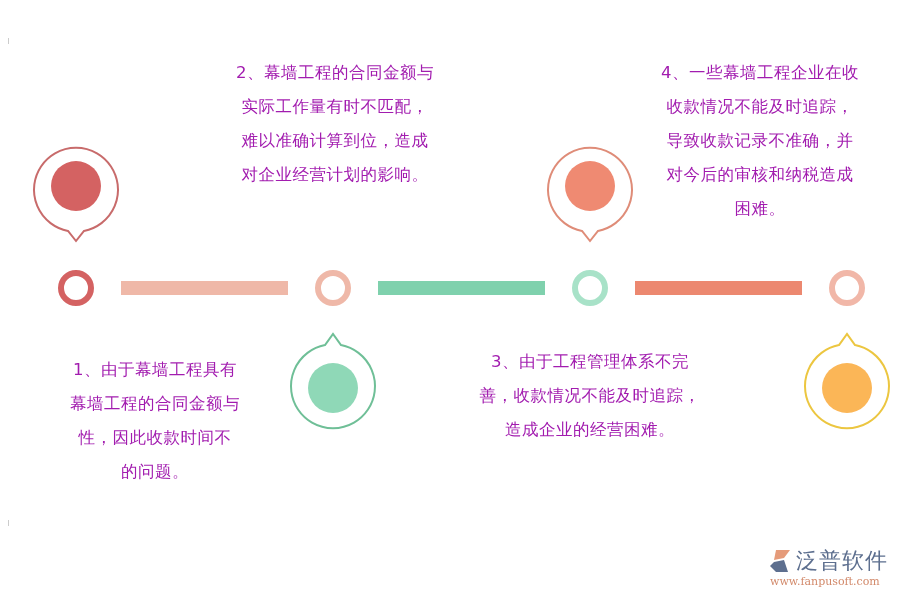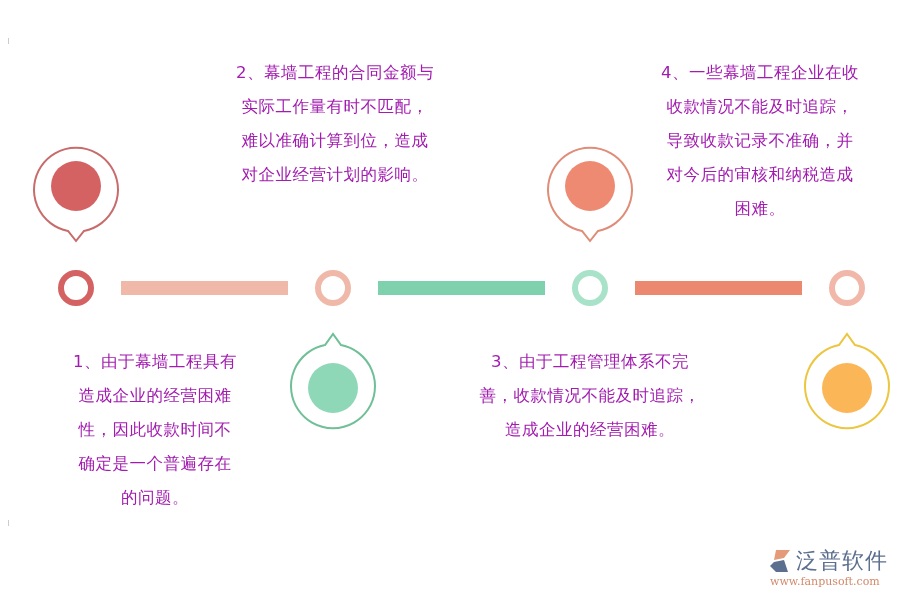--- a/index.html
+++ b/index.html
@@ -59,25 +59,24 @@
 </div>
 
 <div class="txt" style="left:635px;top:56px;width:250px;">
   <div>4、一些幕墙工程企业在收</div>
   <div>收款情况不能及时追踪，</div>
   <div>导致收款记录不准确，并</div>
   <div>对今后的审核和纳税造成</div>
   <div>困难。</div>
 </div>
 
-<div class="txt" style="left:50px;top:345px;width:210px;">
+<div class="txt" style="left:50px;top:353px;width:210px;">
   <div>1、由于幕墙工程具有</div>
-  <div>造成企业的经营困难</div>
+  <div>幕墙工程的合同金额与</div>
   <div>性，因此收款时间不</div>
-  <div>确定是一个普遍存在</div>
   <div>的问题。</div>
 </div>
 
 <div class="txt" style="left:455px;top:345px;width:270px;">
   <div>3、由于工程管理体系不完</div>
   <div>善，收款情况不能及时追踪，</div>
   <div>造成企业的经营困难。</div>
 </div>
 
 <div class="logo">

